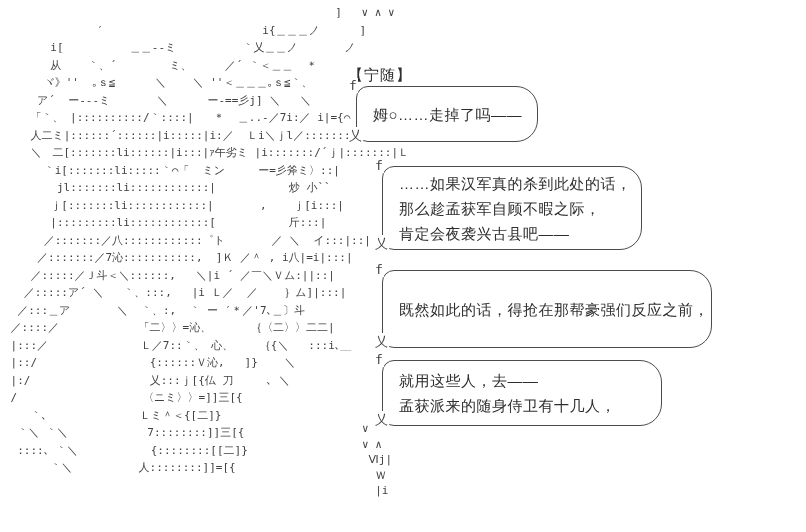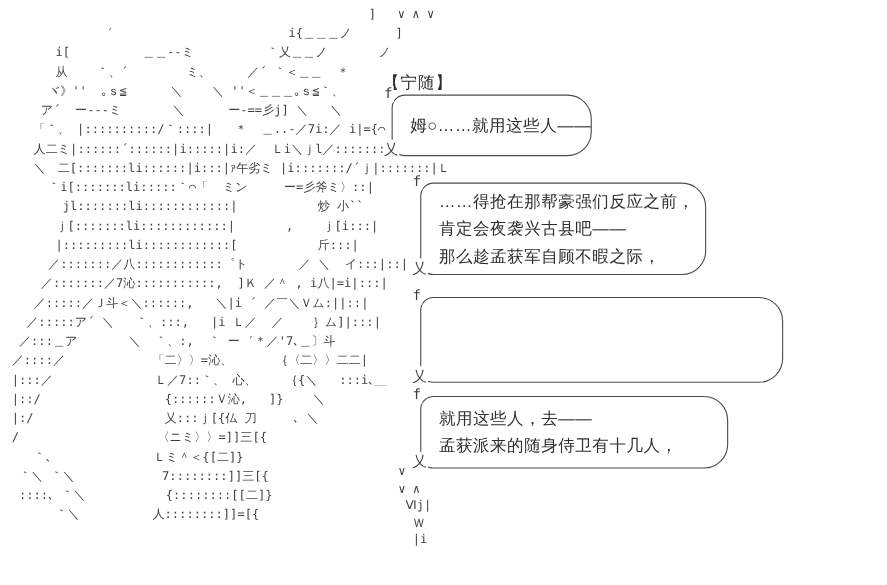--- a/index.html
+++ b/index.html
@@ -82,34 +82,35 @@
 ∨ ∧
  Ⅵj|
   Ｗ
   |i</pre>
 
   <div class="name-label">【宁随】</div>
 
   <div id="bubble-1" class="bubble">
     <span class="tail tail-top">f</span>
     <span class="tail tail-bottom">乂</span>
-    <div class="line">姆○……就用这些人——</div>
+    <div class="line">姆○……走掉了吗——</div>
   </div>
 
   <div id="bubble-2" class="bubble">
     <span class="tail tail-top">f</span>
     <span class="tail tail-bottom">乂</span>
-    <div class="line">……得抢在那帮豪强们反应之前，</div>
+    <div class="line">……如果汉军真的杀到此处的话，</div>
+    <div class="line">那么趁孟获军自顾不暇之际，</div>
     <div class="line">肯定会夜袭兴古县吧——</div>
-    <div class="line">那么趁孟获军自顾不暇之际，</div>
   </div>
 
   <div id="bubble-3" class="bubble">
     <span class="tail tail-top">f</span>
     <span class="tail tail-bottom">乂</span>
+    <div class="line">既然如此的话，得抢在那帮豪强们反应之前，</div>
   </div>
 
   <div id="bubble-4" class="bubble">
     <span class="tail tail-top">f</span>
     <span class="tail tail-bottom">乂</span>
     <div class="line">就用这些人，去——</div>
     <div class="line">孟获派来的随身侍卫有十几人，</div>
   </div>
 
 </div>

